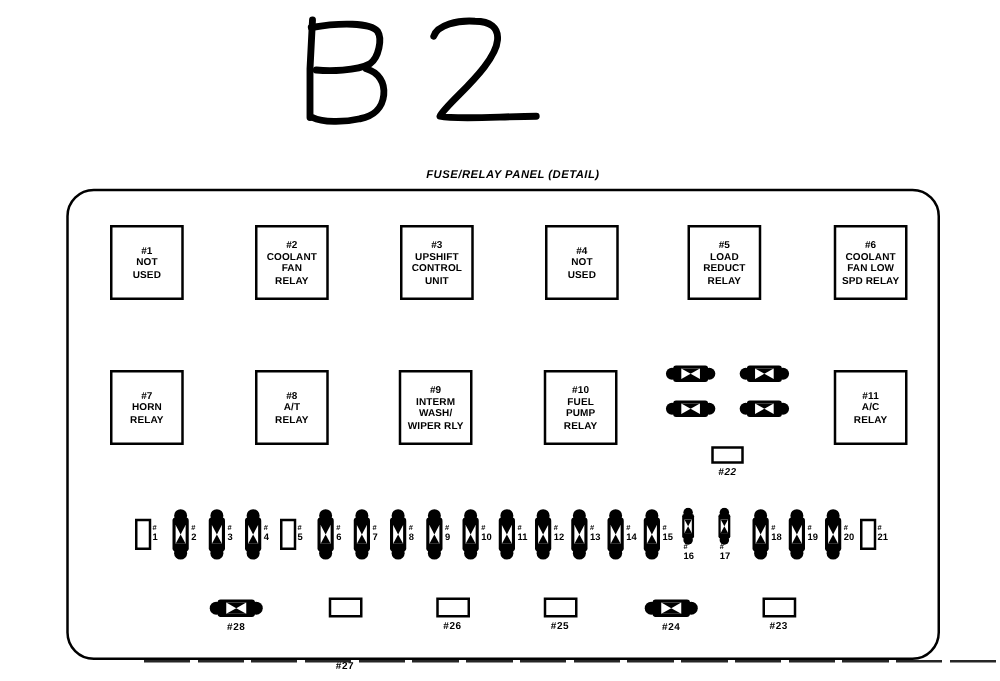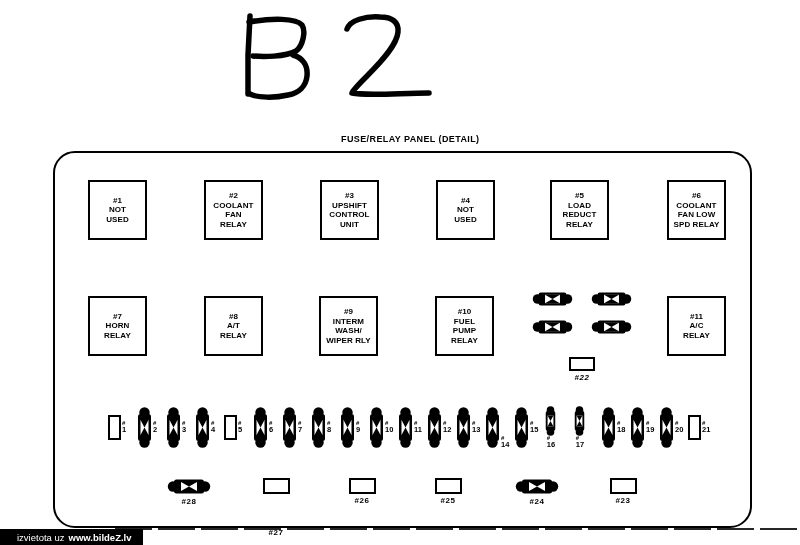--- a/index.html
+++ b/index.html
@@ -1,19 +1,19 @@
 <!DOCTYPE html>
 <html><head>
 <meta charset="utf-8">
 <style>
   html,body{margin:0;padding:0;background:#fff;}
   .stage{position:relative;width:800px;height:545px;background:#fff;overflow:hidden;
          font-family:"Liberation Sans",sans-serif;color:#000;}
   .b2svg{position:absolute;left:230px;top:5px;}
-  .title{position:absolute;left:341px;top:134px;font-size:9px;font-weight:bold;letter-spacing:.4px;white-space:nowrap;}
+  .title{position:absolute;left:341px;top:134px;font-size:9px;font-weight:bold;letter-spacing:.4px;white-space:nowrap;font-style:italic;}
   .panel{position:absolute;left:53px;top:151px;width:699px;height:377px;border:2px solid #000;
          border-radius:22px;box-sizing:border-box;}
   .relay{position:absolute;width:59px;height:60px;border:2px solid #000;box-sizing:border-box;
          display:flex;flex-direction:column;justify-content:center;align-items:center;text-align:center;background:#fff;}
   .rline{font-size:8px;font-weight:bold;line-height:9.5px;letter-spacing:.1px;white-space:nowrap;}
   svg.fuse{fill:#000;display:block;}
   .mid-fuse{position:absolute;}
   .rect22{position:absolute;left:514px;top:204px;width:26px;height:14px;border:2px solid #000;box-sizing:border-box;background:#fff;}
   .lbl22{position:absolute;left:502px;top:220px;width:50px;text-align:center;font-size:8px;font-weight:bold;letter-spacing:.5px;font-style:italic;}
   .strip-item{position:absolute;display:flex;align-items:center;height:42px;}
@@ -309,21 +309,21 @@
           <rect x="1" y="7" width="13" height="27" rx="2.5"></rect>
           <rect x="3.5" y="13" width="8" height="15" fill="#fff"></rect>
           <polygon points="3.5,13 11.5,13 7.5,20.5"></polygon>
           <polygon points="3.5,28 11.5,28 7.5,20.5"></polygon>
         </svg>
         <div class="flabel">
           <span class="hash">#</span>
           <span class="num">13</span>
         </div>
       </div>
-      <div class="strip-item" style="left: 430px; top: 253px; align-items: flex-end;">
+      <div class="strip-item" style="left: 430px; top: 253px;">
         <svg width="15" height="41" viewBox="0 0 15 41" class="fuse">
           <circle cx="7.5" cy="5.5" r="5.2"></circle>
           <circle cx="7.5" cy="35.5" r="5.2"></circle>
           <rect x="1" y="7" width="13" height="27" rx="2.5"></rect>
           <rect x="3.5" y="13" width="8" height="15" fill="#fff"></rect>
           <polygon points="3.5,13 11.5,13 7.5,20.5"></polygon>
           <polygon points="3.5,28 11.5,28 7.5,20.5"></polygon>
         </svg>
         <div class="flabel">
           <span class="hash">#</span>
@@ -456,18 +456,14 @@
         <div class="blabel">#24</div>
       </div>
       <div class="bottom-item" style="left: 537px; top: 325px;">
         <div class="hslot"></div>
         <div class="blabel">#23</div>
       </div>
     </div>
 
   <div class="scanline"></div>
 
-  <div class="watermark" style="background: rgb(0, 0, 0); color: rgb(255, 255, 255);">
-    <span>izvietota uz</span>
-    <span class="site">www.bildeZ.lv</span>
-  </div>
 
 </div>
 
 </body></html>

